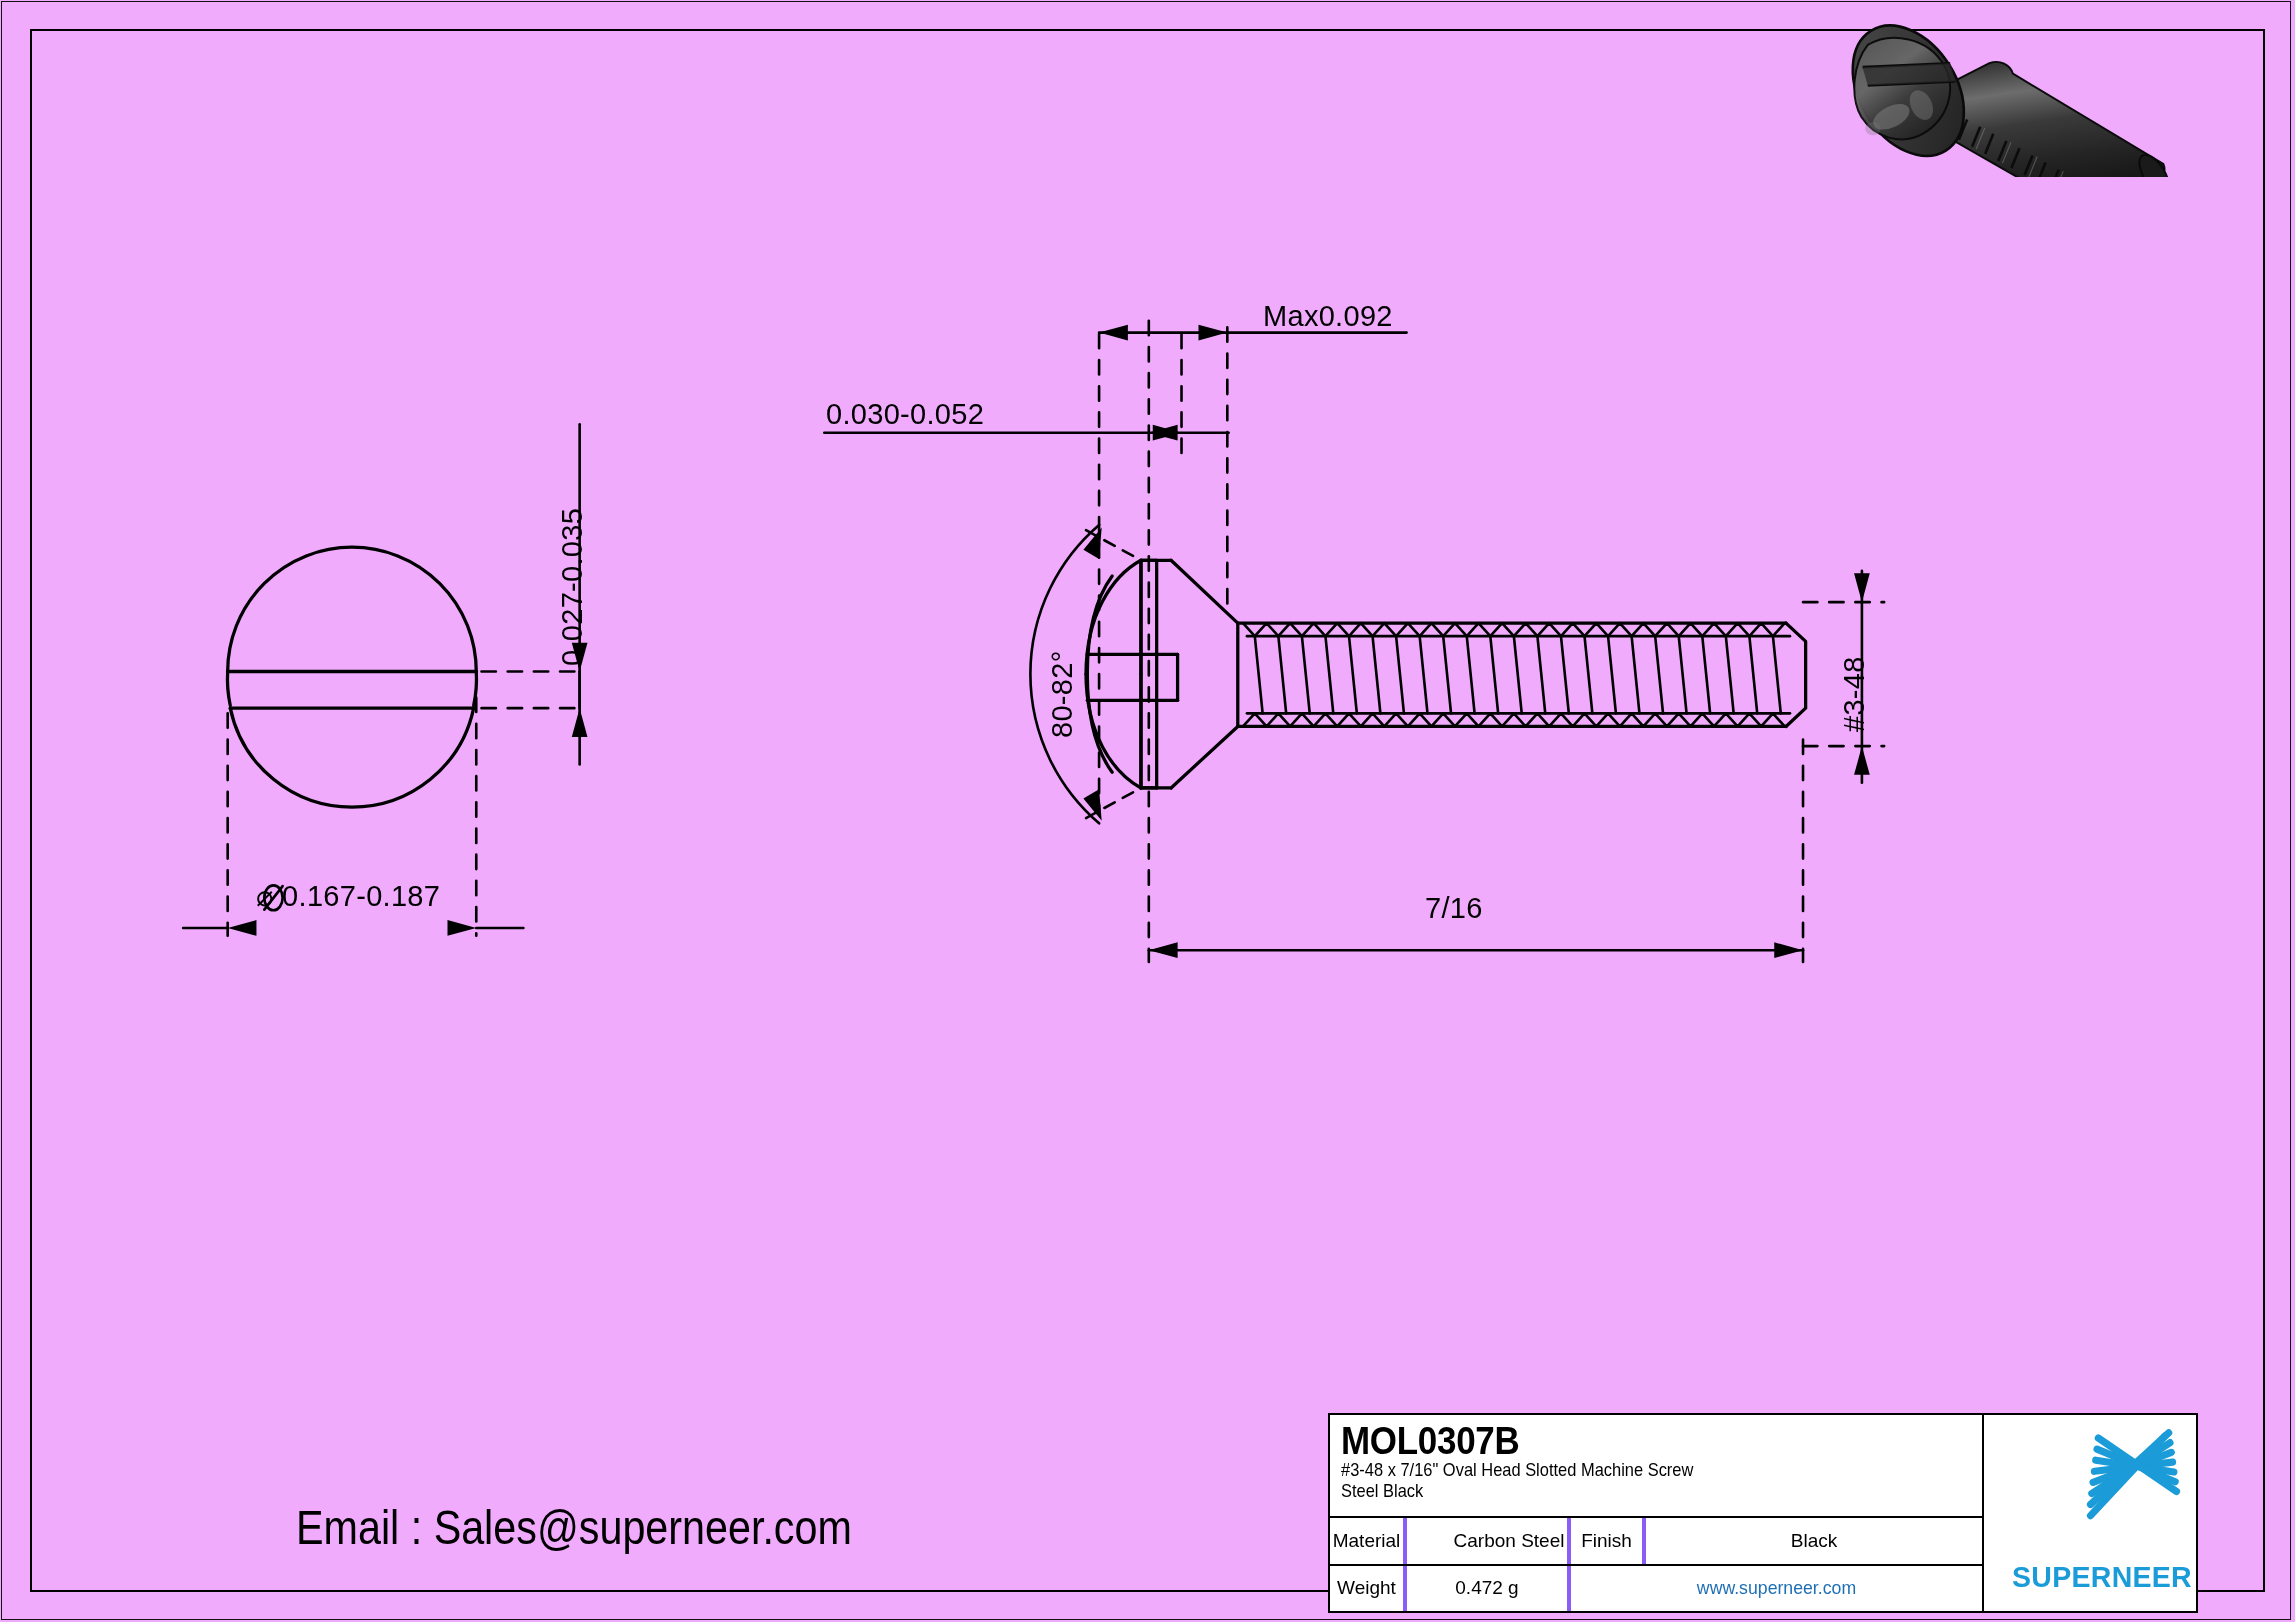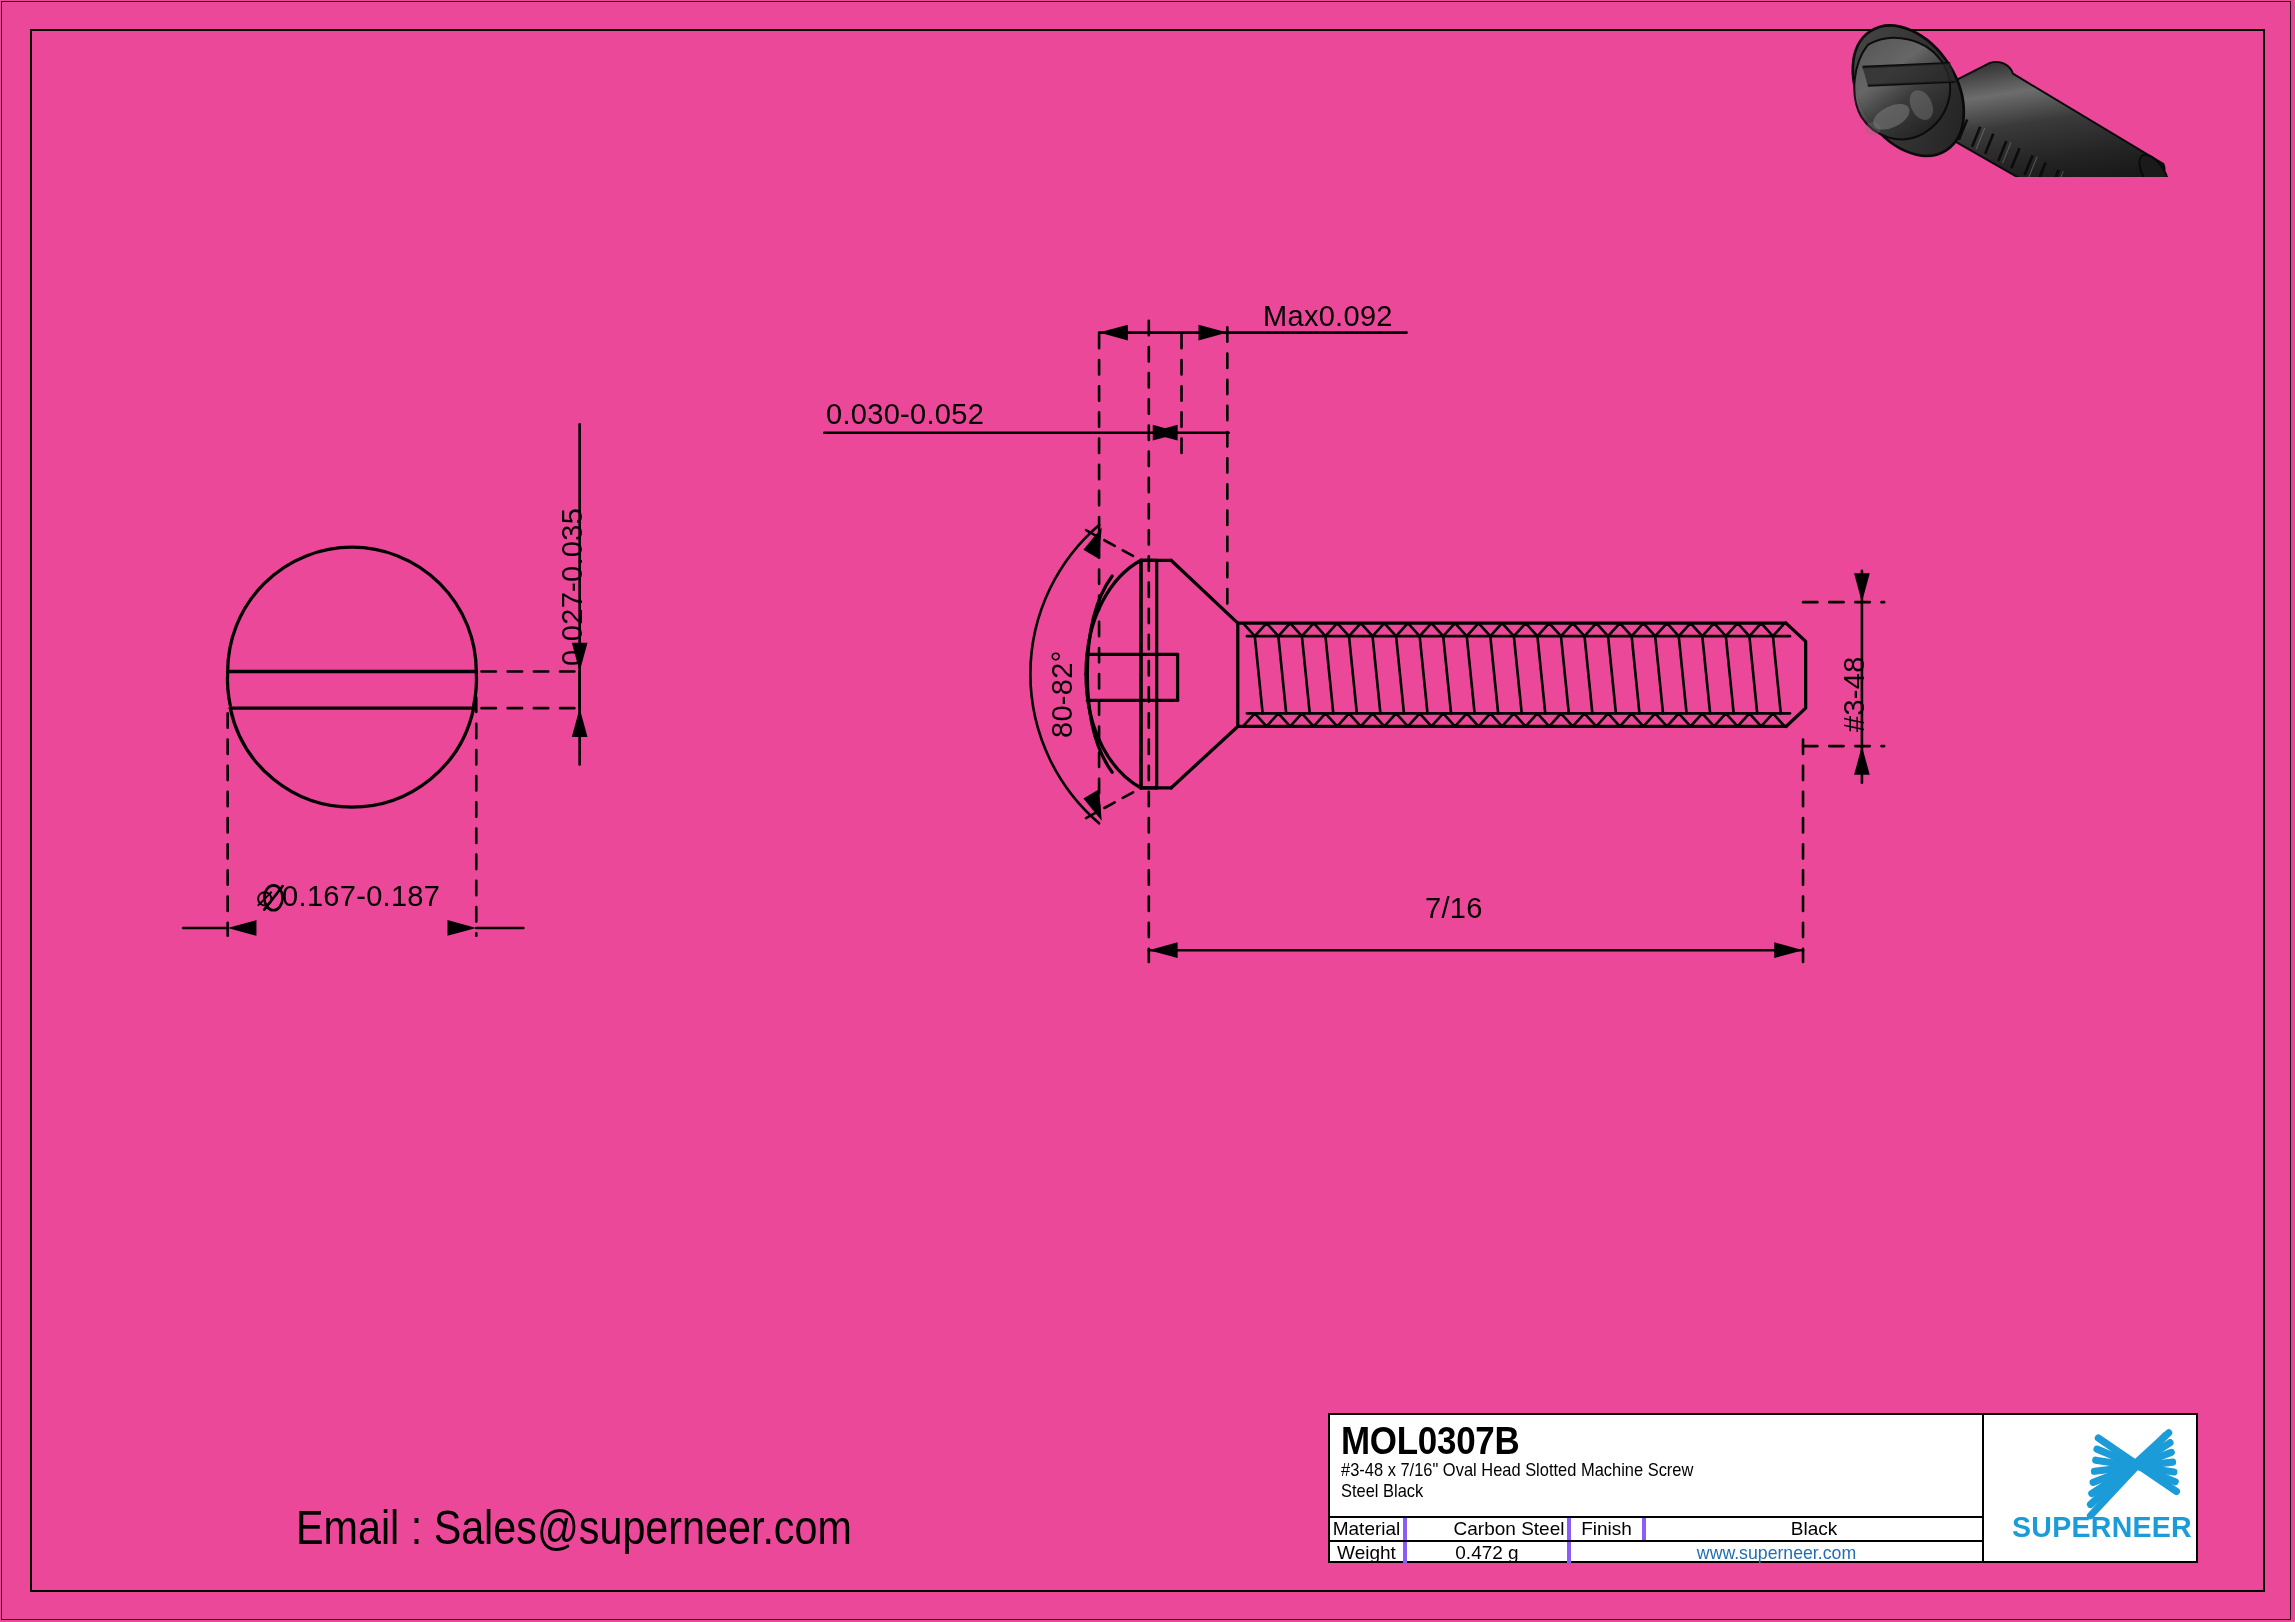--- a/index.html
+++ b/index.html
@@ -9,21 +9,21 @@
     background: #ffffff;
   }
   body {
     font-family: "Liberation Sans", sans-serif;
     color: #000000;
   }
   #sheet {
     position: relative;
     width: 2295px;
     height: 1623px;
-    background: #ec4899;
+    background: #f0abfc;
     overflow: hidden;
   }
   
   .outer-border {
     position: absolute;
     left: 1.3px; top: 1.3px;
     width: 2290px; height: 1619px;
     border: 1.3px solid #111;
     box-sizing: border-box;
   }
@@ -68,21 +68,21 @@
     white-space: nowrap;
     transform: scaleX(0.86);
     transform-origin: left top;
   }
   
   #title-block {
     position: absolute;
     left: 1328px;
     top: 1413px;
     width: 870px;
-    height: 150px;
+    height: 200px;
     border: 2px solid #000;
     box-sizing: border-box;
     display: flex;
     background: #fff;
   }
   #tb-left {
     width: 654px;
     display: flex;
     flex-direction: column;
     border-right: 2px solid #000;

